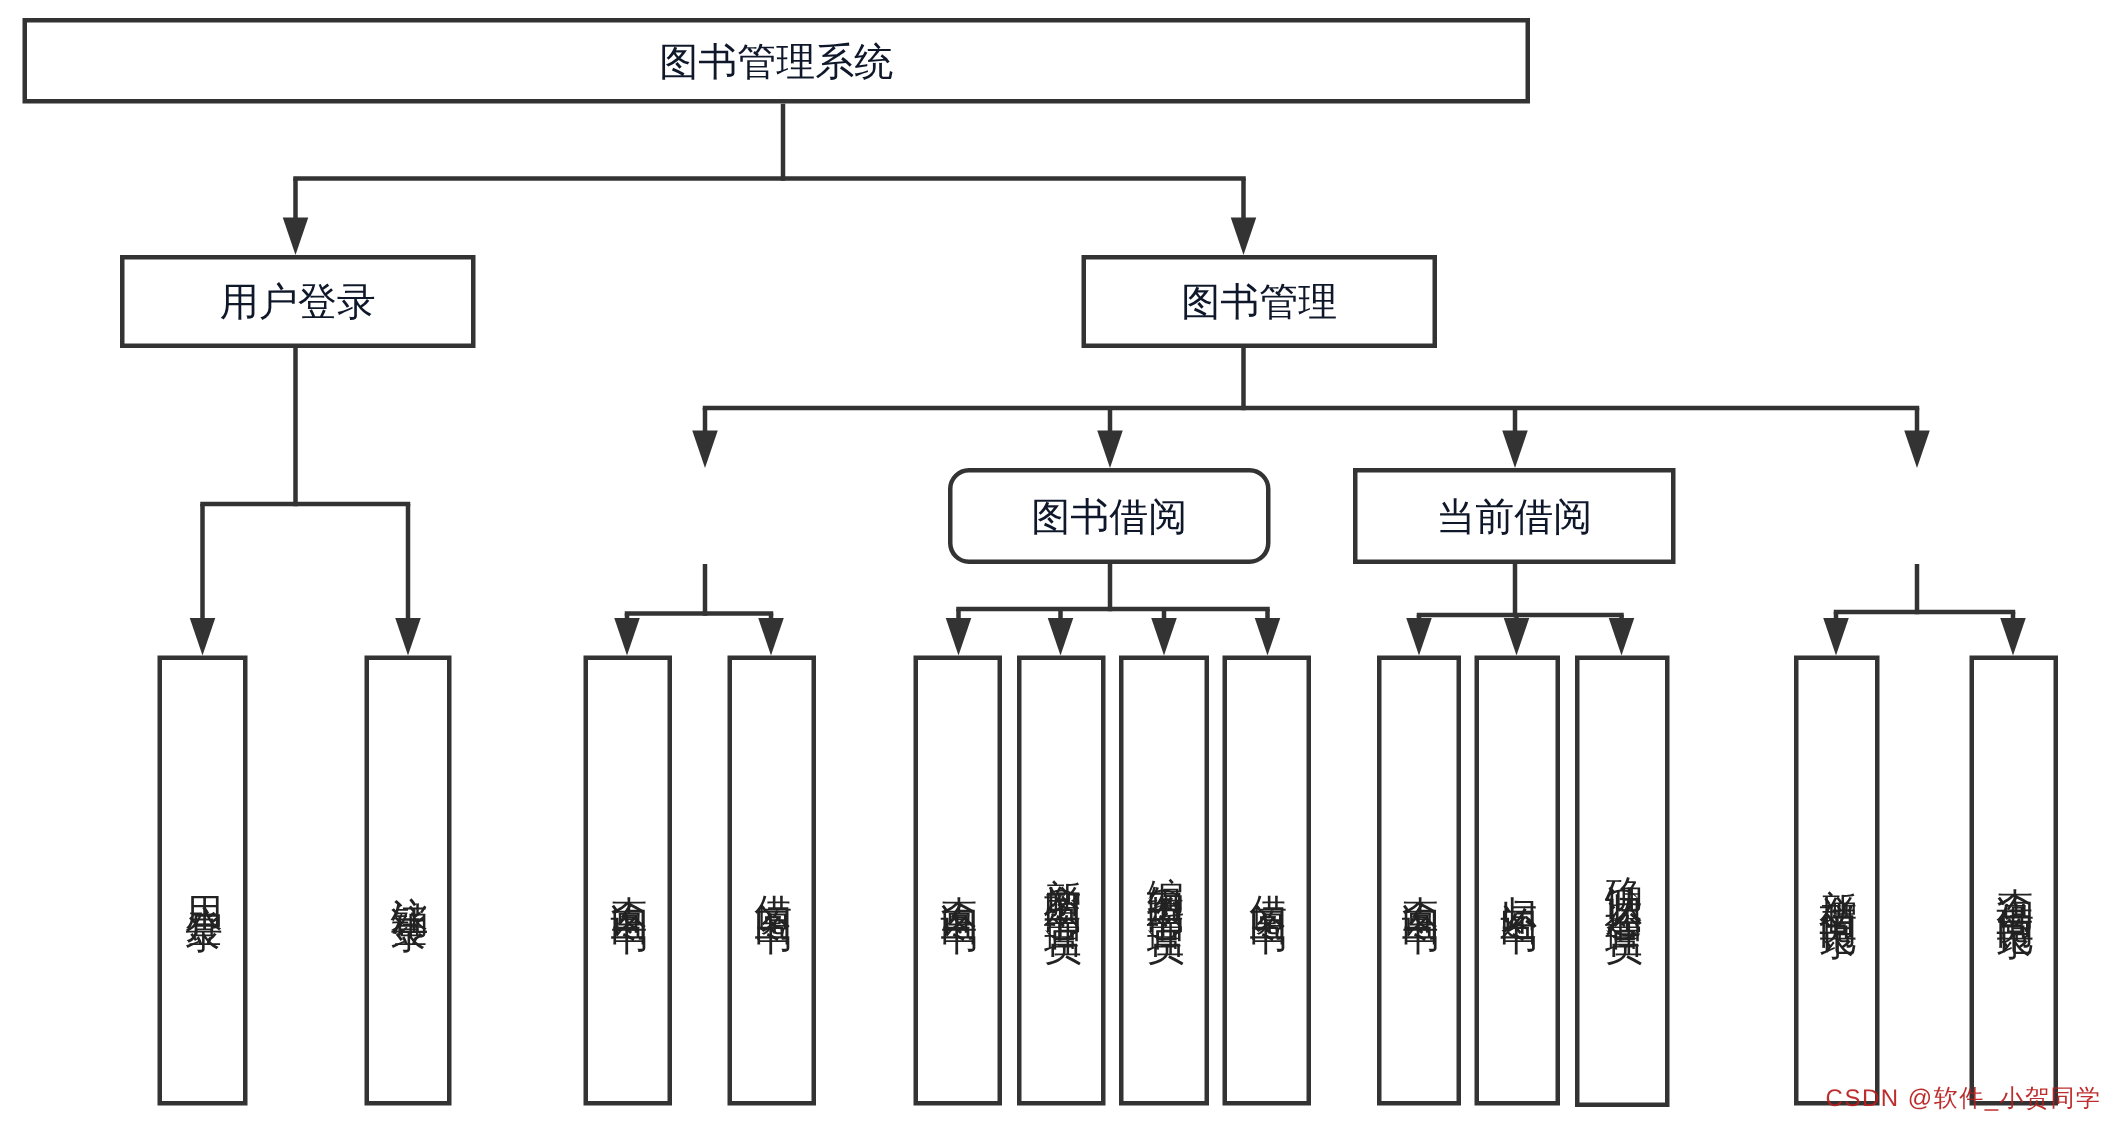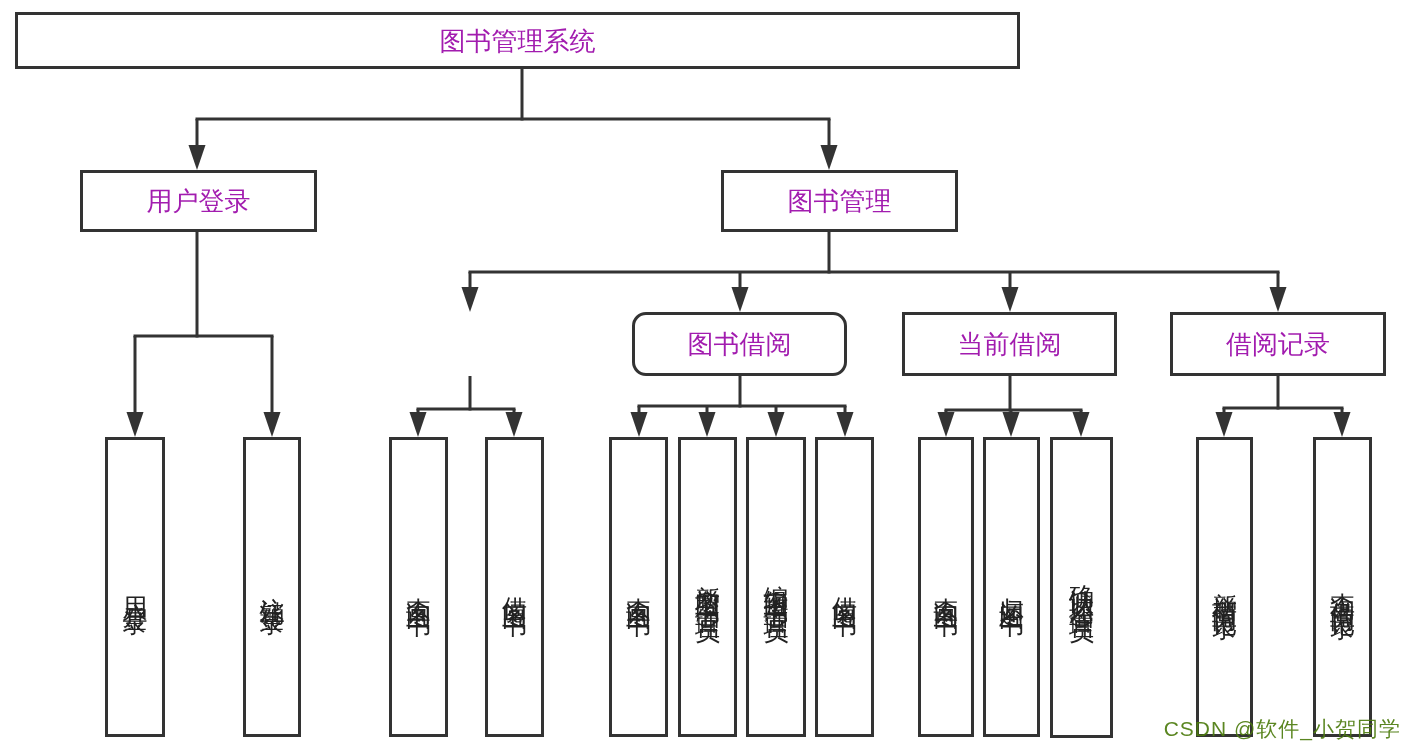--- a/index.html
+++ b/index.html
@@ -26,39 +26,39 @@
     display: flex;
     align-items: center;
     justify-content: center;
     text-align: center;
     z-index: 2;
   }
   .hlabel {
     font-size: 26px;
     line-height: 1;
     white-space: nowrap;
-    color: #a21caf;
+    color: #0f172a;
   }
   .vtext {
     writing-mode: vertical-rl;
     text-orientation: mixed;
     font-size: 26px;
     line-height: 1;
     letter-spacing: 5px;
     white-space: nowrap;
     color: #222222;
   }
   .leaf .vtext { font-size: 25px; }
   #watermark {
     position: absolute;
     right: 4px;
     bottom: 4px;
-    font-size: 21px;
+    font-size: 16px;
     letter-spacing: 1px;
-    color: #4d7c0f;
+    color: #b91c1c;
     opacity: 0.92;
     z-index: 5;
     white-space: nowrap;
   }
 </style>
 </head>
 <body>
 
 <div id="canvas">
 
@@ -141,23 +141,20 @@
   <div class="box" style="left:710px; top:170px; width:237px; height:62px;margin-left:11px;">
     <span class="hlabel">图书管理</span>
   </div>
 
   <div class="box" style="left:632px; top:312px; width:215px; height:64px;border-radius:14px;">
     <span class="hlabel">图书借阅</span>
   </div>
   <div class="box" style="left:902px; top:312px; width:215px; height:64px;">
     <span class="hlabel">当前借阅</span>
   </div>
-  <div class="box" style="left:1170px; top:312px; width:216px; height:64px;">
-    <span class="hlabel">借阅记录</span>
-  </div>
 
   <div class="box leaf" style="left:105px; top:437px; width:60px; height:300px;">
     <span class="vtext">用户登录</span>
   </div>
   <div class="box leaf" style="left:243px; top:437px; width:58px; height:300px;">
     <span class="vtext">注销登录</span>
   </div>
 
   <div class="box leaf" style="left:389px; top:437px; width:59px; height:300px;">
     <span class="vtext">查询图书</span>

